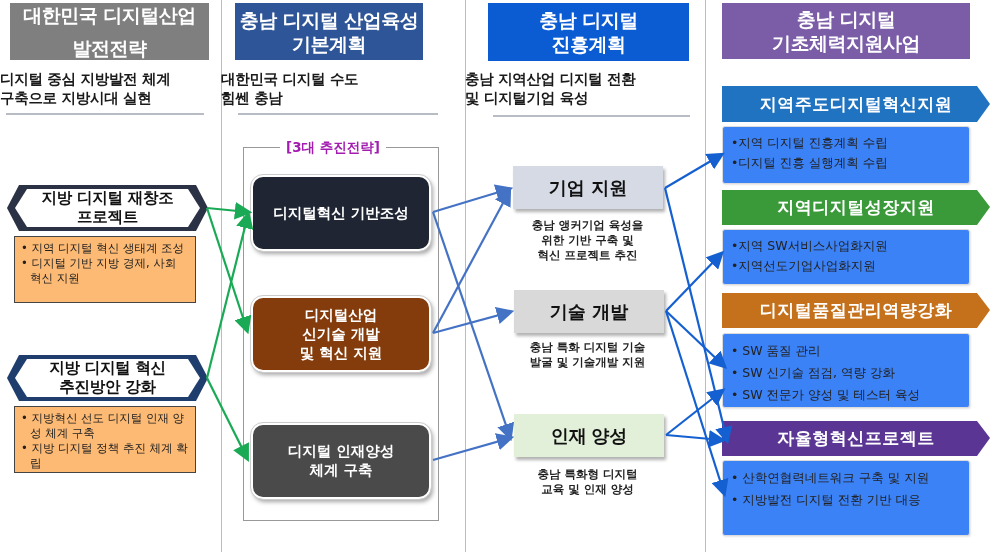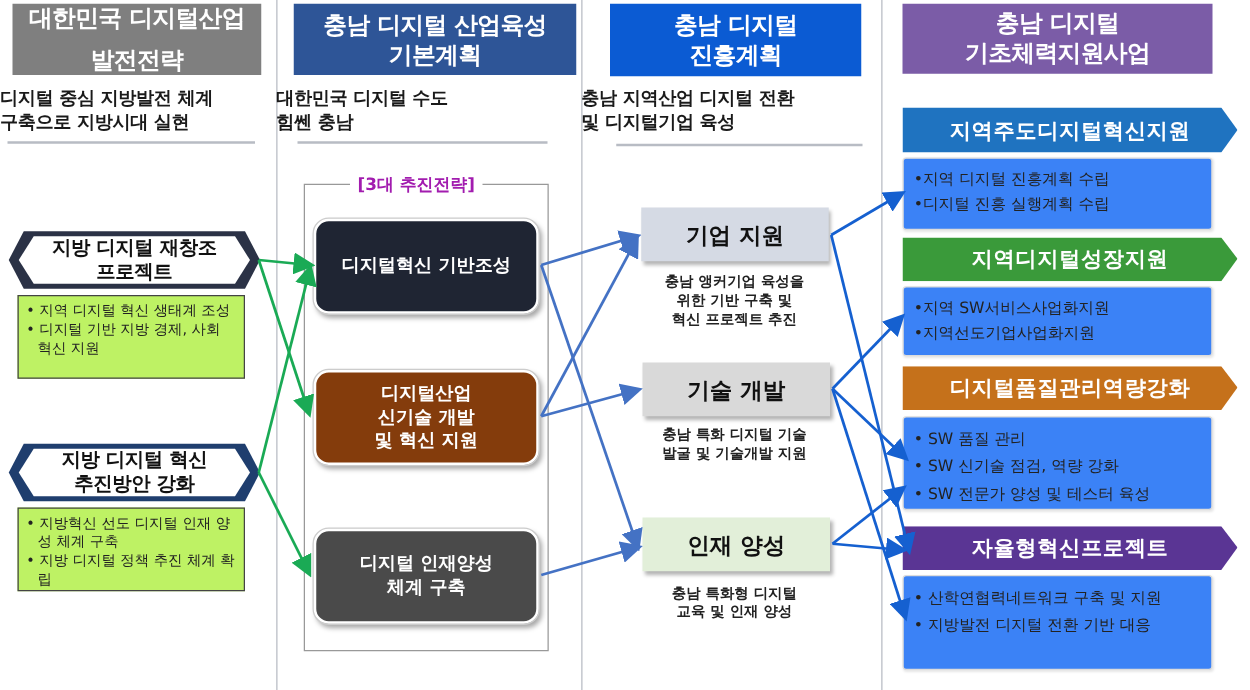--- a/index.html
+++ b/index.html
@@ -4,21 +4,21 @@
 <style>
   * { box-sizing: border-box; margin: 0; padding: 0; }
   body { width: 1000px; height: 552px; background: #ffffff; font-family: "DejaVu Sans", "Liberation Sans", sans-serif; position: relative; overflow: hidden; color: #111; }
   .vsep { position: absolute; top: 0; width: 1px; height: 552px; background: #b8bcc4; }
   .hdr { position: absolute; color: #fff; font-weight: bold; text-align: center; display: flex; flex-direction: column; justify-content: center; align-items: center; font-size: 19px; line-height: 24px; letter-spacing: -0.5px; }
   .sub { position: absolute; text-align: left; font-size: 14.5px; line-height: 19px; font-weight: bold; color: #1a1a1a; letter-spacing: -0.3px; }
   .hline { position: absolute; height: 2px; background: #b8bcc4; }
   .hexbox { position: absolute; display: flex; align-items: center; justify-content: center; }
   .hexbox svg { position: absolute; left: 0; top: 0; }
   .hexbox .txt { position: relative; text-align: center; font-weight: bold; font-size: 15.5px; line-height: 19px; color: #111; letter-spacing: -0.3px; }
-  .bullets { position: absolute; border: 1.5px solid #444; background: #bef264; padding: 4px 6px; font-size: 11.5px; line-height: 15px; color: #222; }
+  .bullets { position: absolute; border: 1.5px solid #444; background: #fdba74; padding: 4px 6px; font-size: 11.5px; line-height: 15px; color: #222; }
   .bullets .b { padding-left: 9px; text-indent: -9px; }
   .frame { position: absolute; border: 1.5px solid #999; }
   .frame-title { position: absolute; background: #fff; padding: 0 6px; font-weight: bold; font-size: 13.5px; color: #a21caf; }
   .strat { position: absolute; border-radius: 12px; color: #fff; font-weight: bold; text-align: center; display: flex; flex-direction: column; justify-content: center; align-items: center; font-size: 14.5px; line-height: 19px; box-shadow: 2px 3px 4px rgba(0,0,0,0.35); border: 2px solid #fff; outline: 1px solid #ccc; }
   .pbox { position: absolute; font-weight: bold; font-size: 18px; text-align: center; display: flex; align-items: center; justify-content: center; box-shadow: 2px 3px 3px rgba(0,0,0,0.3); color: #111; }
   .pdesc { position: absolute; text-align: center; font-size: 11.5px; line-height: 15px; font-weight: bold; color: #222; }
   .arrowhdr { position: absolute; color: #fff; font-weight: bold; font-size: 17px; display: flex; align-items: center; justify-content: center; letter-spacing: 0.5px; }
   .arrowhdr svg { position: absolute; left: 0; top: 0; }
   .arrowhdr span { position: relative; }
   .plist { position: absolute; background: #3b82f6; border: 1px solid #dcdcdc; border-radius: 3px; padding: 6px 8px; font-size: 12.5px; line-height: 22px; color: #222; box-shadow: 1px 1px 2px rgba(0,0,0,0.1); }
@@ -34,21 +34,21 @@
 <div class="hdr" style="left:10px;top:3px;width:199px;height:57px;background:#7f7f7f;justify-content:space-between;">
   <div>대한민국 디지털산업</div>
   <div>발전전략</div>
 </div>
 <div class="sub" style="left:0;top:70px;width:221px;">
   <div>디지털 중심 지방발전 체계</div>
   <div>구축으로 지방시대 실현</div>
 </div>
 <div class="hline" style="left:6px;top:113px;width:198px;"></div>
 
-<div class="hdr" style="left:235px;top:3px;width:226px;height:57px;background:#2e5597;">
+<div class="hdr" style="left:235px;top:3px;width:188px;height:57px;background:#2e5597;">
   <div>충남 디지털 산업육성</div>
   <div>기본계획</div>
 </div>
 <div class="sub" style="left:221px;top:70px;width:244px;">
   <div>대한민국 디지털 수도</div>
   <div>힘쎈 충남</div>
 </div>
 <div class="hline" style="left:238px;top:113px;width:200px;"></div>
 
 <div class="hdr" style="left:488px;top:3px;width:201px;height:58px;background:#0b5bd3;">
@@ -122,21 +122,21 @@
 </div>
 
 <div class="pbox" style="left:514px;top:290px;width:150px;height:43px;background:#d9d9d9;">
   <span>기술 개발</span>
 </div>
 <div class="pdesc" style="left:480px;top:340px;width:215px;">
   <div>충남 특화 디지털 기술</div>
   <div>발굴 및 기술개발 지원</div>
 </div>
 
-<div class="pbox" style="left:514px;top:414px;width:150px;height:43px;background:#e2efd9;">
+<div class="pbox" style="left:514px;top:414px;width:150px;height:43px;background:#e2efd9;font-family:Liberation Serif, serif;">
   <span>인재 양성</span>
 </div>
 <div class="pdesc" style="left:480px;top:467px;width:215px;">
   <div>충남 특화형 디지털</div>
   <div>교육 및 인재 양성</div>
 </div>
 
 <div class="arrowhdr" style="left:722px;top:86px;width:268px;height:36px;">
   <svg width="268" height="36">
       <polygon points="0,0 255,0 268,18 255,36 0,36" fill="#1f73c0"></polygon>

